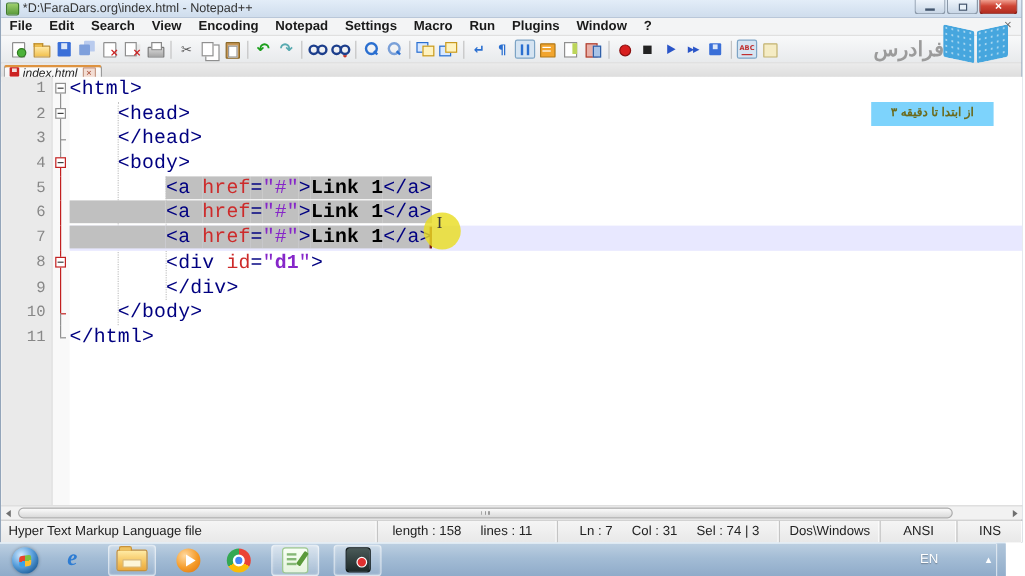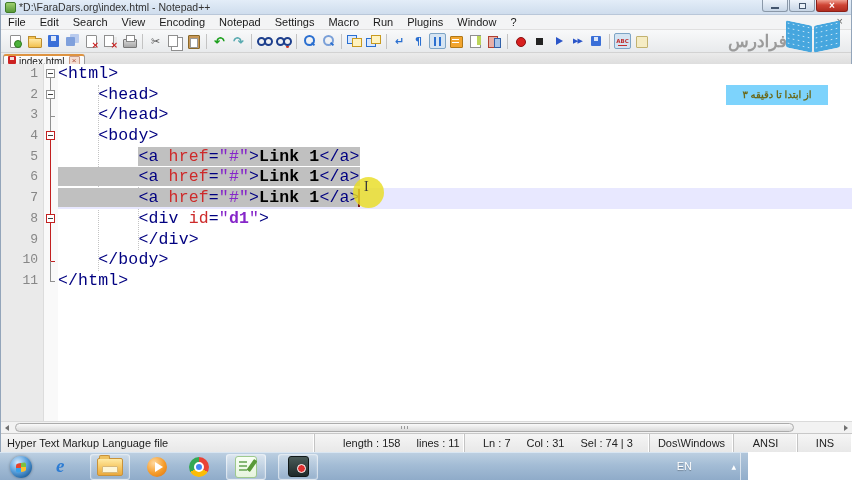--- a/index.html
+++ b/index.html
@@ -13,21 +13,21 @@
   .appicon{position:absolute;left:4px;top:2px;width:9px;height:9px;background:linear-gradient(#9ed06e,#5a9a3a);border:1px solid #3f7a28;border-radius:2px;}
   .title{position:absolute;left:18px;top:1px;white-space:nowrap;}
   .wc{position:absolute;right:3px;top:0;display:flex;}
   .wbtn{width:26px;height:12px;margin-left:1px;border:1px solid #8a98a8;border-top:none;border-radius:0 0 3px 3px;background:linear-gradient(#eef4fb,#c8d6e6);display:flex;align-items:center;justify-content:center;box-sizing:border-box;}
   .wbtn.close{width:32px;background:linear-gradient(#f0a090,#cf4535 45%,#b02c20);border-color:#8c2018;color:#fff;font-size:10px;font-weight:bold;line-height:10px;}
   .g-min{width:8px;height:2px;background:#44566e;margin-top:4px;}
   .g-max{width:7px;height:6px;border:1px solid #44566e;background:#e8f0f8;box-sizing:border-box;}
   .menux{position:absolute;right:8px;top:16px;font-size:11px;color:#666;line-height:11px;}
 
   .menubar{position:relative;height:14px;background:#f3f4f5;border-bottom:1px solid #e0e0e0;display:flex;align-items:center;font-size:11px;color:#1a1a1a;}
-  .menu-item{padding:16px 7px;line-height:14px;}
+  .menu-item{padding:16px 7px;line-height:14px;font-weight:bold;}
 
   .toolbar{height:22px;background:linear-gradient(#f8f9fa,#e8eaec);border-bottom:1px solid #d2d2d2;display:flex;align-items:center;padding-left:5px;}
   .sep{width:1px;height:15px;background:#c3c3c3;margin:0 3px;}
   .tbi{width:17px;height:16px;margin:0 1px;position:relative;display:inline-flex;align-items:center;justify-content:center;border-radius:2px;box-sizing:border-box;font-family:"DejaVu Sans",sans-serif;}
   .tbi.pressed{background:#d5e4f2;border:1px solid #7da4c5;}
   .pgbase::before{content:"";position:absolute;left:3px;top:2px;width:9px;height:11px;background:#fff;border:1px solid #8f8f8f;border-radius:1px;}
   .i-new::after{content:"";position:absolute;right:2px;bottom:1px;width:6px;height:6px;border-radius:50%;background:#4cb23a;border:1px solid #2f7a20;}
   .i-open::before{content:"";position:absolute;left:2px;top:5px;width:12px;height:8px;background:linear-gradient(#ffe9a6,#f2c14e);border:1px solid #bb8c2e;border-radius:1px;}
   .i-open::after{content:"";position:absolute;left:2px;top:3px;width:6px;height:2px;background:#f2c14e;border:1px solid #bb8c2e;border-bottom:none;}
   .i-save::before{content:"";position:absolute;left:3px;top:2px;width:11px;height:12px;background:#3a6fd8;border-radius:1px;}
@@ -67,21 +67,21 @@
   .i-stop::before{content:"";position:absolute;left:5px;top:5px;width:7px;height:7px;background:#222;}
   .i-play::before{content:"";position:absolute;left:6px;top:4px;border-left:7px solid #2a55c8;border-top:4px solid transparent;border-bottom:4px solid transparent;}
   .i-multiplay{color:#2a55c8;font-size:7px;letter-spacing:-1px;}
   .i-savemacro::before{content:"";position:absolute;left:3px;top:3px;width:10px;height:10px;background:#3a6fd8;border-radius:1px;}
   .i-savemacro::after{content:"";position:absolute;left:6px;top:4px;width:4px;height:4px;background:#dce7f8;}
   .i-spell{font-size:5.5px;font-weight:bold;color:#c03030;letter-spacing:0;}
   .i-spell::after{content:"";position:absolute;left:3px;bottom:2px;right:3px;height:1px;background:#c03030;}
   .i-lightdoc::before{content:"";position:absolute;left:3px;top:3px;width:10px;height:10px;background:#f5ecc4;border:1px solid #c2b270;border-radius:1px;}
 
   .tabbar{position:relative;height:14px;background:linear-gradient(#ebebeb,#dadada);border-bottom:1px solid #9c9c9c;}
-  .tab{position:absolute;left:2px;bottom:0;height:13px;display:flex;align-items:flex-start;padding:0 4px;background:linear-gradient(#fdfdfd,#f0f0f0);border:1px solid #9a9a9a;border-bottom:none;border-top:2px solid #de9340;border-radius:3px 3px 0 0;box-sizing:border-box;font-size:10px;color:#222;}
+  .tab{position:absolute;left:2px;bottom:0;height:13px;display:flex;align-items:flex-start;padding:0 4px;background:linear-gradient(#fdfdfd,#f0f0f0);border:1px solid #9a9a9a;border-bottom:none;border-top:2px solid #de9340;border-radius:3px 3px 0 0;box-sizing:border-box;font-size:10px;color:#222;font-style:italic;}
   .tabsave{width:8px;height:8px;background:#cc2222;border-radius:1px;margin-right:3px;position:relative;}
   .tabsave::after{content:"";position:absolute;left:2px;top:1px;width:4px;height:3px;background:#f2dede;}
   .tablabel{line-height:11px;}
   .tabx{margin-left:4px;width:9px;height:9px;border:1px solid #c79a85;background:#f3ddd3;color:#a84c35;font-size:8px;line-height:7px;text-align:center;border-radius:1px;}
 
   
   .editor{position:absolute;left:0;top:64px;width:851px;height:357px;background:#fff;overflow:hidden;}
   .strip-ln{position:absolute;left:0;top:0;bottom:0;width:42px;background:#eaeaea;border-right:1px solid #dcdcdc;}
   .strip-fold{position:absolute;left:43px;top:0;bottom:0;width:14px;background:#f9f9f9;}
   .iguide{position:absolute;width:0;border-left:1px dotted #c4c4c4;}
@@ -114,38 +114,38 @@
   .hs-btn.left::after{content:"";position:absolute;left:4px;top:3px;border-right:4px solid #707070;border-top:3px solid transparent;border-bottom:3px solid transparent;}
   .hs-btn.right::after{content:"";position:absolute;left:5px;top:3px;border-left:4px solid #707070;border-top:3px solid transparent;border-bottom:3px solid transparent;}
   .hs-track{flex:1;position:relative;}
   .hs-thumb{position:absolute;left:1px;top:1px;bottom:1px;right:45px;background:linear-gradient(#fafafa,#dadada);border:1px solid #ababab;border-radius:5px;}
   .grip{position:absolute;left:50%;top:2px;bottom:2px;width:9px;margin-left:-4px;background:repeating-linear-gradient(90deg,#9a9a9a 0 1px,transparent 1px 3px);}
 
   
   .statusbar{position:absolute;left:0;top:433px;width:851px;height:19px;background:linear-gradient(#f5f5f5,#e8e8e8);border-top:1px solid #c8c8c8;display:flex;font-size:11px;color:#222;box-sizing:border-box;}
   .seg{border-right:1px solid #c4c4c4;box-shadow:inset -1px 0 0 #fff;display:flex;align-items:center;box-sizing:border-box;}
   .seg.doctype{flex:1;padding-left:6px;}
-  .seg.s-len{width:150px;padding-left:28px;gap:16px;}
+  .seg.s-len{width:150px;padding-left:12px;gap:16px;}
   .seg.s-cur{width:185px;padding-left:18px;gap:16px;}
   .seg.s-eol{width:84px;justify-content:center;}
   .seg.s-enc{width:64px;justify-content:center;}
   .seg.s-ins{width:54px;justify-content:center;border-right:none;}
 
   
   .logo{position:absolute;left:720px;top:14px;width:130px;height:46px;z-index:60;}
   .brand{position:absolute;left:8px;top:17px;font-size:17px;font-weight:bold;color:#9b9b9b;}
   .book{position:absolute;left:64px;top:4px;width:58px;height:38px;}
   .pg-l,.pg-r{position:absolute;top:5px;width:26px;height:27px;background-color:#46a6de;background-image:radial-gradient(#c3e4f6 22%,transparent 24%);background-size:5px 5px;border-radius:2px;}
   .pg-l{left:2px;transform:skewY(12deg);}
   .pg-r{right:2px;transform:skewY(-12deg);}
   .badge1{position:absolute;left:726px;top:63px;width:102px;height:22px;background:#6e6e28;color:#f6f3da;font-weight:bold;font-size:14px;line-height:22px;text-align:center;z-index:60;}
   .badge2{position:absolute;left:726px;top:85px;width:102px;height:20px;background:#7dd3fc;color:#6b6b1e;font-weight:bold;font-size:10px;line-height:20px;text-align:center;z-index:60;}
 
   
-  .taskbar{position:absolute;left:0;top:452px;width:748px;height:28px;background:linear-gradient(#bccfe1,#a3bcd5 45%,#8fabc9);border-top:1px solid #d9e6f2;box-sizing:border-box;}
+  .taskbar{position:absolute;left:0;top:452px;width:838px;height:28px;background:linear-gradient(#bccfe1,#a3bcd5 45%,#8fabc9);border-top:1px solid #d9e6f2;box-sizing:border-box;}
   .tb-items{display:flex;align-items:center;height:100%;padding-left:6px;gap:12px;}
   .tb-item{height:24px;min-width:30px;display:flex;align-items:center;justify-content:center;border-radius:3px;}
   .tb-item.open{width:38px;border:1px solid rgba(255,255,255,.55);background:linear-gradient(rgba(255,255,255,.28),rgba(255,255,255,.06));box-shadow:inset 0 0 2px rgba(255,255,255,.4);}
   .tb-item.active{background:linear-gradient(rgba(255,255,255,.48),rgba(255,255,255,.18));}
   .tk-start{width:22px;height:22px;border-radius:50%;background:radial-gradient(circle at 35% 30%,#d3eaff,#5aa0dc 45%,#20609c 80%,#11406e);position:relative;box-shadow:0 0 3px rgba(0,0,0,.35);}
   .tk-start::after{content:"";position:absolute;left:6px;top:7px;width:10px;height:9px;border-radius:2px;background:conic-gradient(#7cc142 0 25%,#fdbf2d 0 50%,#3aa0e8 0 75%,#e8442d 0);transform:skewY(-8deg);}
   .tk-ie{position:relative;width:20px;height:20px;}
   .tk-ie::before{content:"e";position:absolute;left:3px;top:-2px;font:italic bold 19px "Liberation Serif",serif;color:#2d7cd3;}
   .tk-folder{width:24px;height:16px;border-radius:2px;background:linear-gradient(#ffeaa4,#f5c35c 60%,#eaa93e);border:1px solid #c8923a;position:relative;}
   .tk-folder::before{content:"";position:absolute;left:1px;top:-4px;width:9px;height:3px;background:#eec261;border:1px solid #c8923a;border-bottom:none;border-radius:2px 2px 0 0;}

